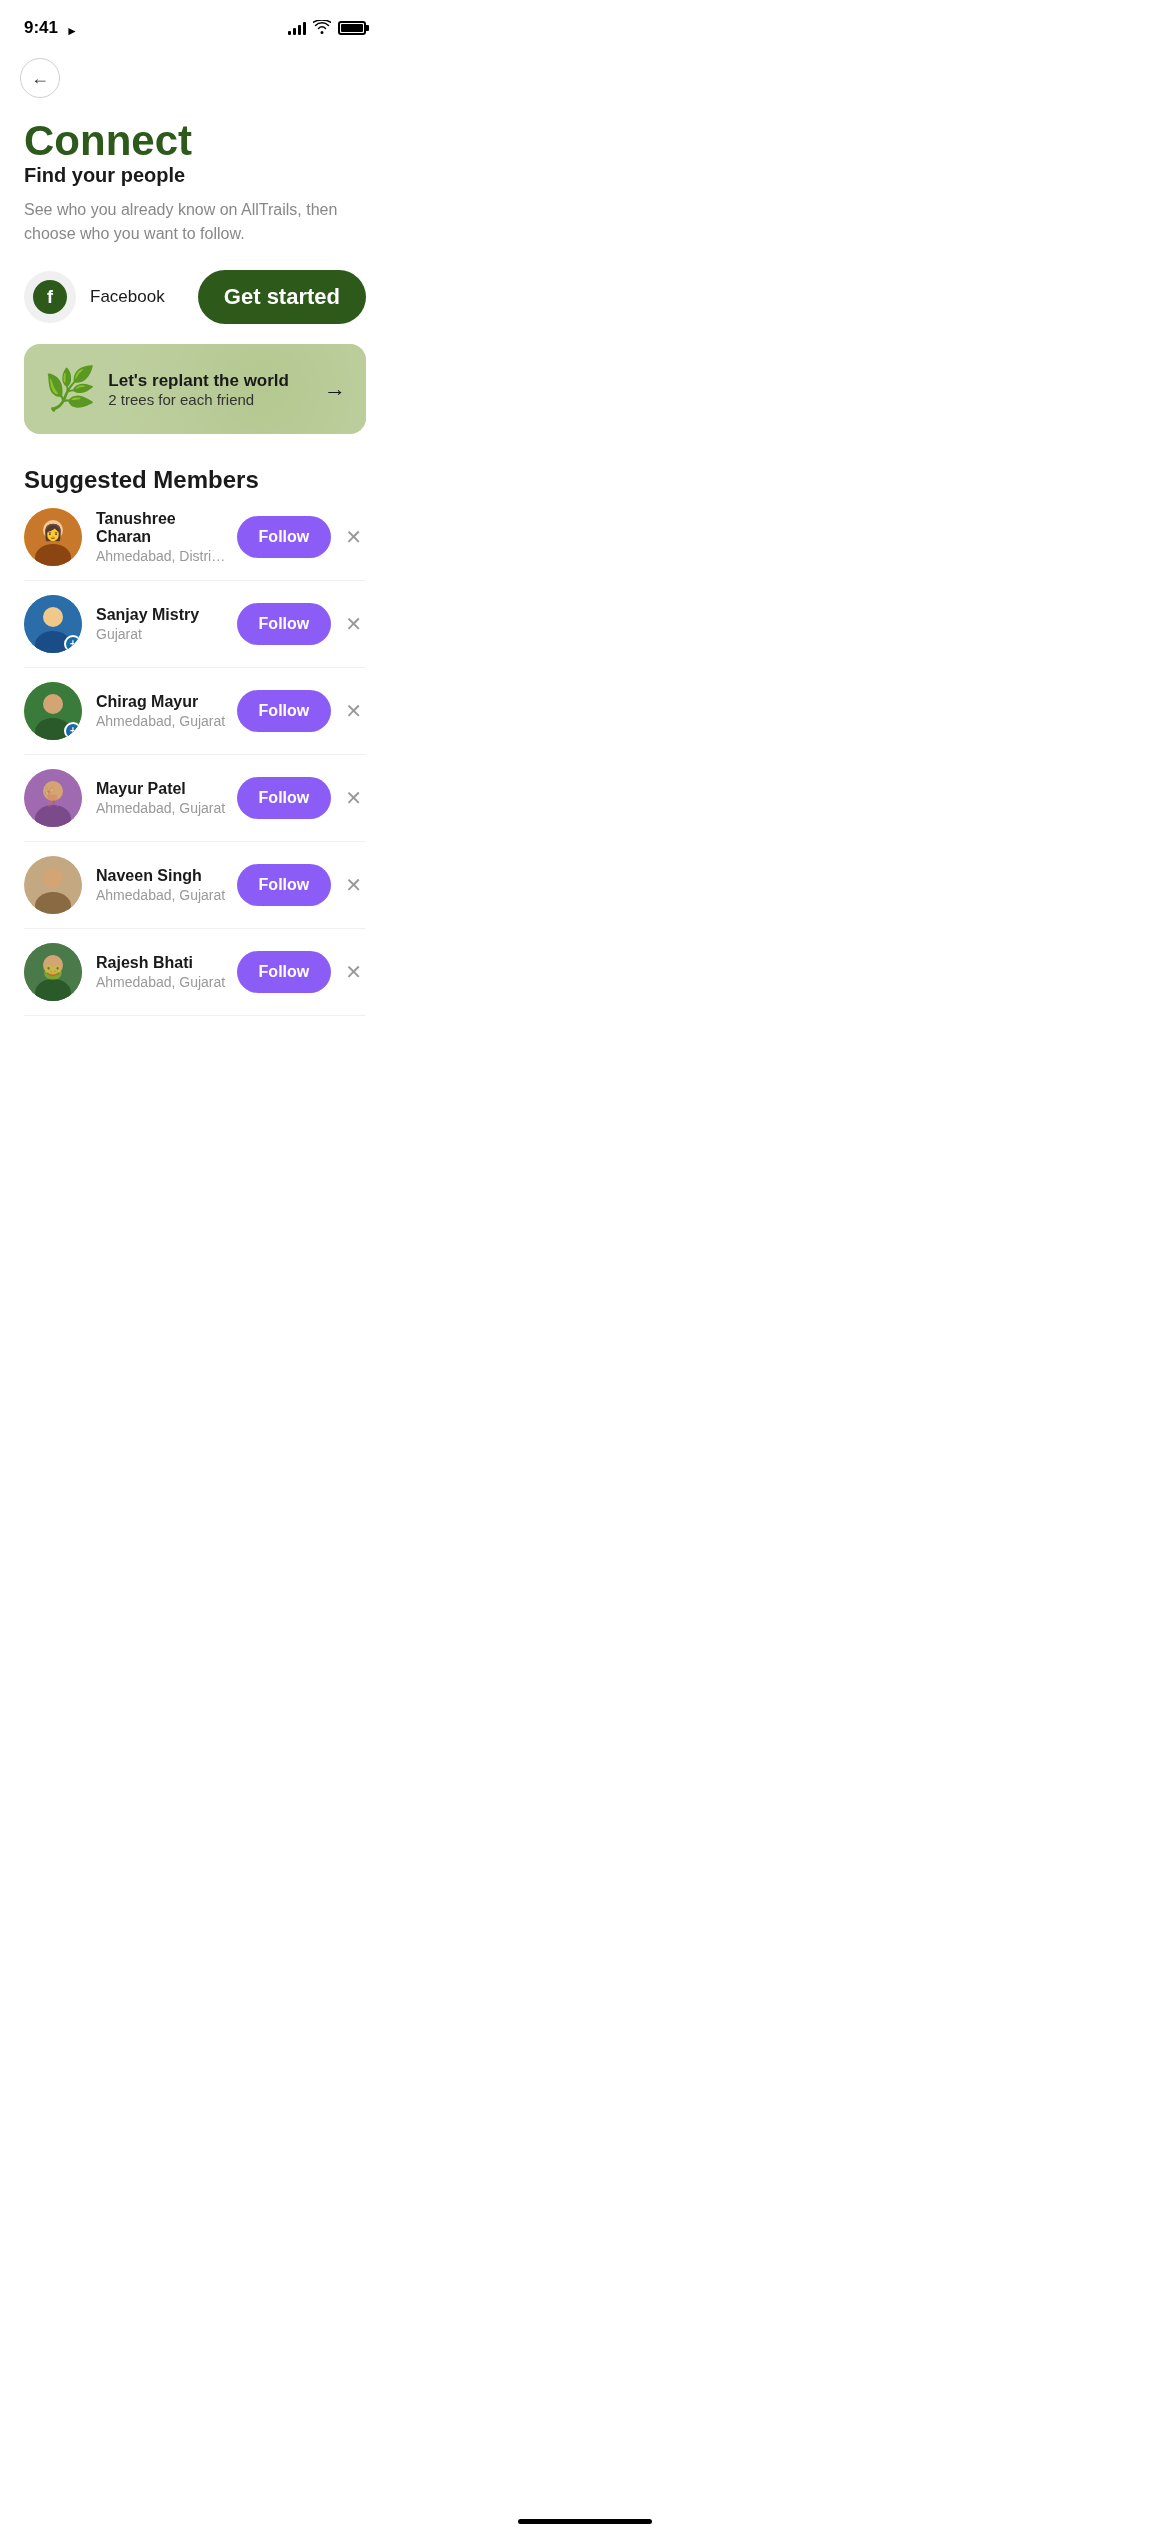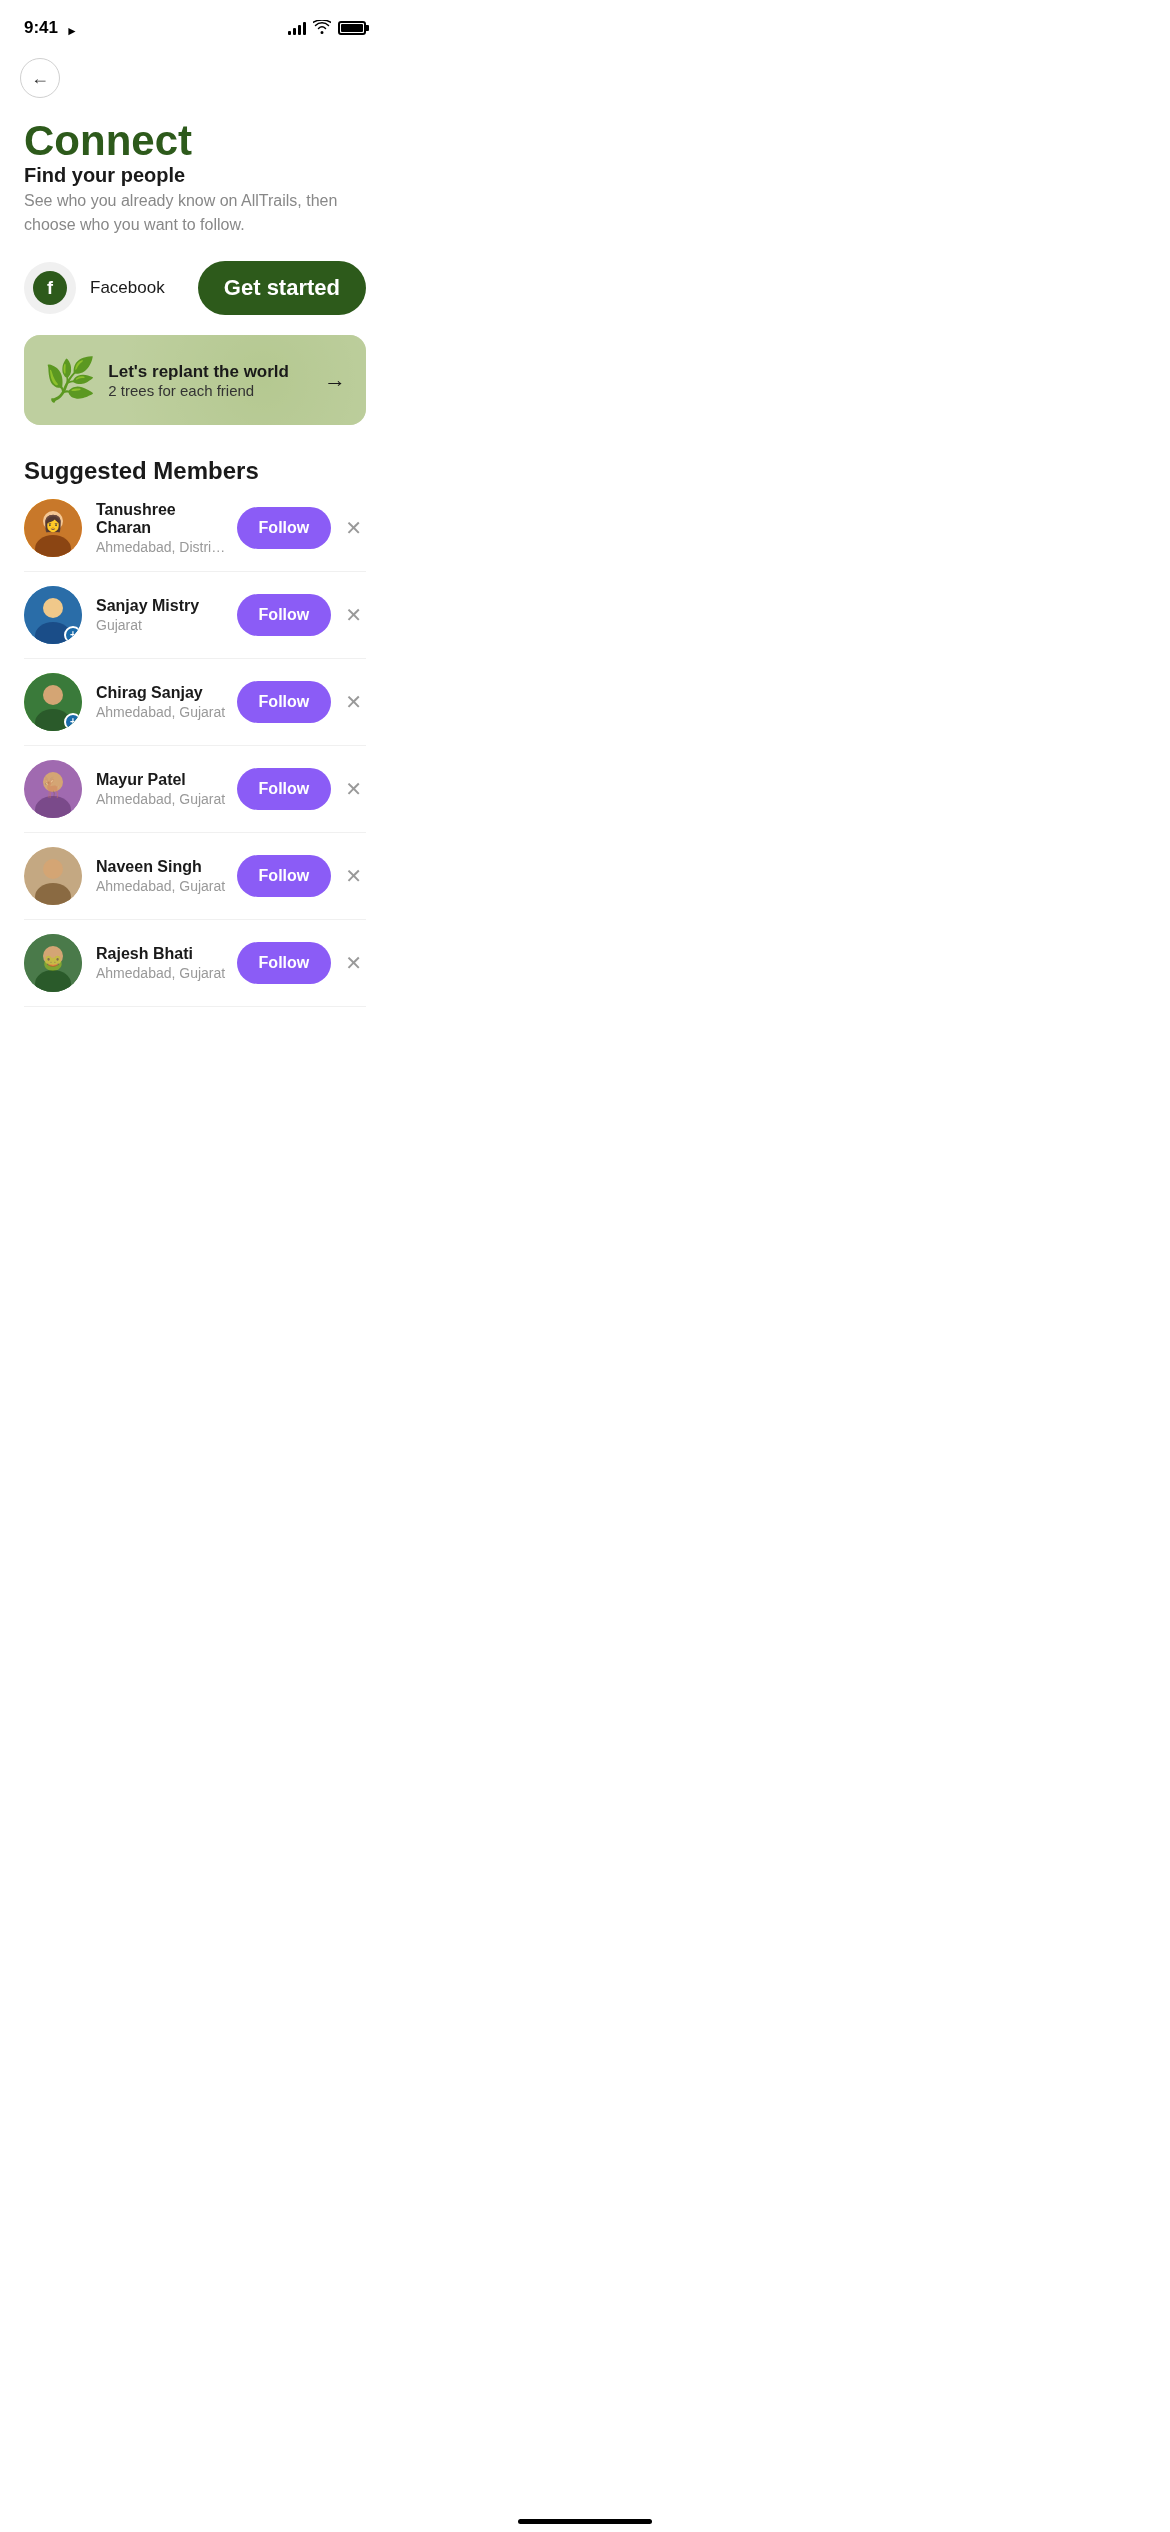--- a/index.html
+++ b/index.html
@@ -117,21 +117,21 @@
       font-size: 42px;
       font-weight: 700;
       color: #2d5a1b;
       line-height: 1.1;
     }
 
     .section-heading {
       font-size: 20px;
       font-weight: 700;
       color: #1a1a1a;
-      margin-bottom: 2px;
+      margin-bottom: 11px;
     }
 
     .section-desc {
       font-size: 16px;
       color: #888;
       line-height: 1.5;
       margin-bottom: 24px;
     }
 
     
@@ -487,21 +487,21 @@
       </div>
       <div class="member-row">
         <div class="member-avatar avatar-chirag"><svg viewBox="0 0 58 58" width="58" height="58">
     <circle cx="29" cy="29" r="29" fill="#3a7a3a"></circle>
     <circle cx="29" cy="22" r="10" fill="#d4a574"></circle>
     <ellipse cx="29" cy="50" rx="18" ry="14" fill="#2a5a2a"></ellipse>
   </svg><div class="member-badge">
             <span class="badge-plus">+</span>
           </div></div>
         <div class="member-info">
-          <div class="member-name">Chirag Sanjay</div>
+          <div class="member-name">Chirag Mayur</div>
           <div class="member-location">Ahmedabad, Gujarat</div>
         </div>
         <div class="member-actions">
           <button class="follow-btn">Follow</button>
           <button class="dismiss-btn">
             <span style="font-size:20px;color:#999;">✕</span>
           </button>
         </div>
       </div>
       <div class="member-row">

